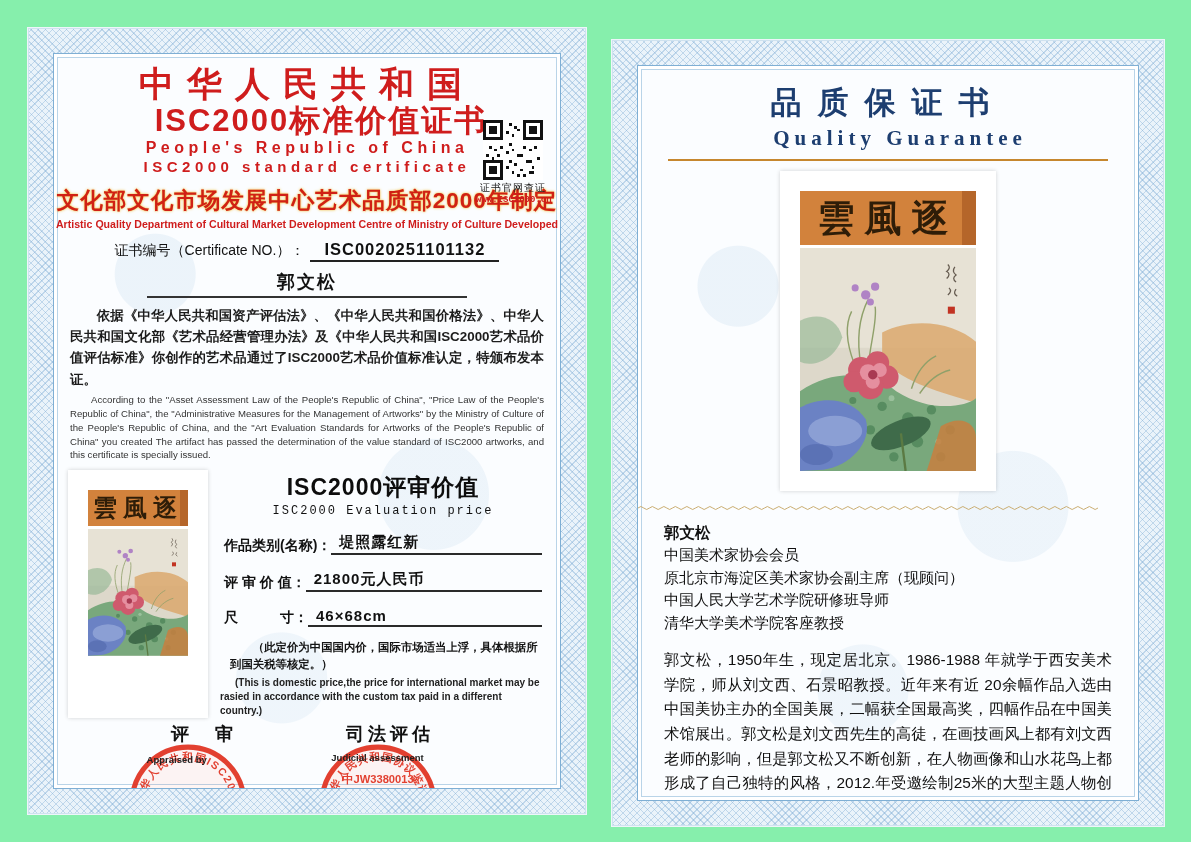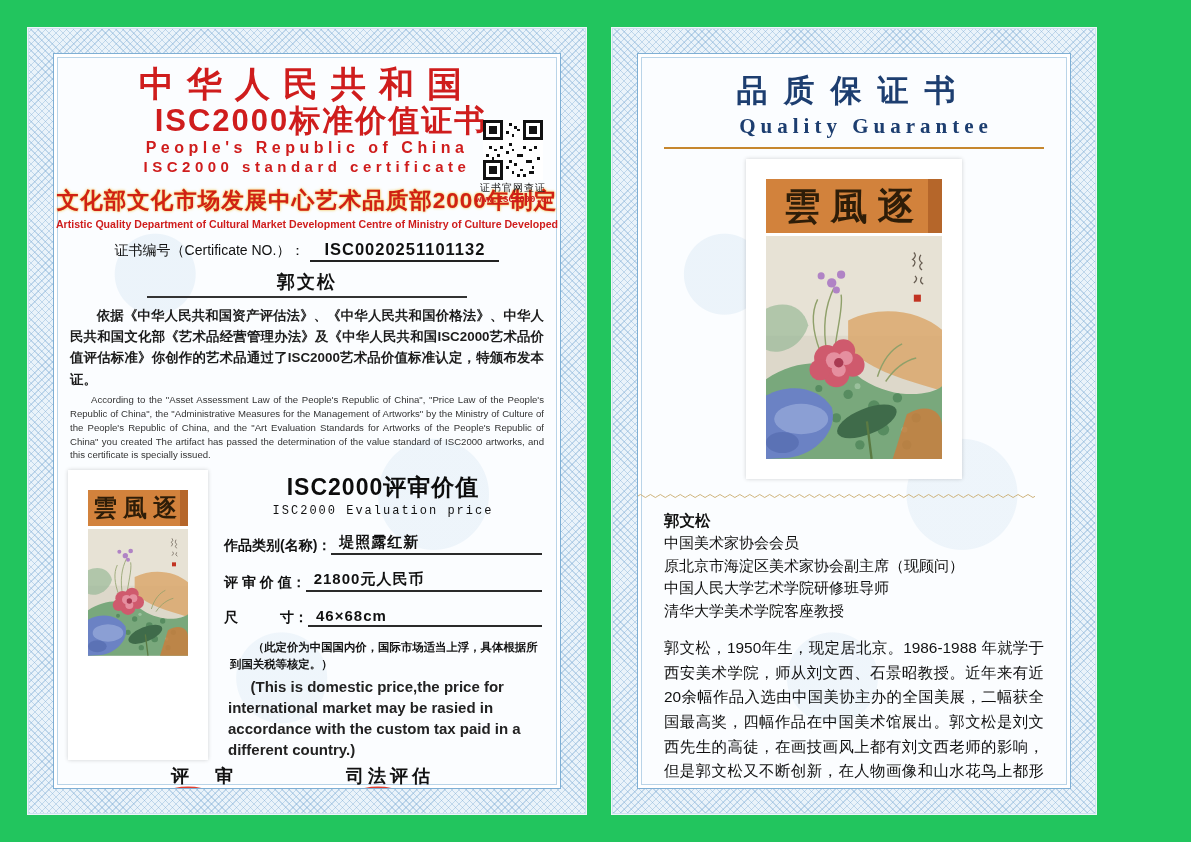--- a/index.html
+++ b/index.html
@@ -1,29 +1,29 @@
 <!DOCTYPE html>
 <html><head>
 <meta charset="utf-8">
 <style>
   * { margin:0; padding:0; box-sizing:border-box; }
   html,body { width:1191px; height:842px; background:#ffffff; overflow:hidden;
     font-family:"Liberation Sans", sans-serif; }
-  .canvas { position:relative; width:1191px; height:842px; background:#22c55e; }
+  .canvas { position:relative; width:1191px; height:842px; background:#86efac; }
 
   
   .cert { position:absolute; top:28px; height:786px;
     background:
       repeating-linear-gradient(45deg, rgba(120,168,210,.38) 0 1px, transparent 1px 5px),
       repeating-linear-gradient(-45deg, rgba(120,168,210,.38) 0 1px, transparent 1px 5px),
       #eaf3fa;
     border:1px solid #cfe2ef; box-shadow:0 0 0 1px #eef5fa;
     padding:24px; }
   .cert-left  { left:28px;  width:558px; }
-  .cert-right { left:612px; width:484px; }
+  .cert-right { left:612px; width:552px;margin-top:12px; }
   .cert-inner { position:relative; width:100%; height:100%;
     border:1px solid #7fafd4; box-shadow:inset 0 0 0 3px #ffffff, inset 0 0 0 4px #b9d4e8;
     background:
       radial-gradient(circle at 20% 30%, rgba(190,215,235,.25) 0 40px, transparent 41px),
       radial-gradient(circle at 75% 60%, rgba(190,215,235,.22) 0 55px, transparent 56px),
       radial-gradient(circle at 45% 85%, rgba(190,215,235,.2) 0 45px, transparent 46px),
       #fbfdff;
     overflow:hidden; }
 
   
@@ -53,21 +53,21 @@
   .eval-wrap { display:flex; margin:8px 14px 0; gap:12px; }
   .eval-right { flex:1; padding-top:2px; }
   .eval-title-zh { text-align:center; font-size:23px; font-weight:bold; color:#0d0d0d; letter-spacing:1px; }
   .eval-title-en { text-align:center; font-size:12px; color:#111; letter-spacing:2px;
     font-family:"Liberation Mono",monospace; margin-top:1px; }
   .field-row { display:flex; align-items:flex-end; margin-top:15px; padding:0 4px; }
   .field-label { font-size:14px; font-weight:bold; color:#111; white-space:pre; }
   .field-value { flex:1; border-bottom:2px solid #2a2a2a; font-size:15px; font-weight:bold;
     color:#111; padding:0 4px 1px 8px; letter-spacing:1px; }
   .note-zh { margin:12px 2px 0 10px; font-size:11.4px; font-weight:bold; color:#141414; line-height:1.5; text-indent:2em; }
-  .note-en { margin:2px 2px 0 8px; font-size:15px; font-weight:600; color:#222; line-height:1.4; text-indent:1.5em; }
+  .note-en { margin:2px 2px 0 0; font-size:10px; font-weight:600; color:#222; line-height:1.4; text-indent:1.5em; }
 
   .bottom-zone { position:relative; margin:4px 10px 0; height:176px; }
   .lab-zh { position:absolute; top:0; font-size:18px; font-weight:bold; color:#111; letter-spacing:4px; }
   .lab-appraise { left:22%; }
   .lab-judicial { left:58%; }
   .seal { position:absolute; width:122px; height:122px; opacity:.92; }
   .seal-l { left:13%; top:20px; }
   .seal-r { left:52%; top:20px; }
   .seal-en-lab { position:absolute; font-size:9.5px; font-weight:bold; color:#222; z-index:3; }
   .seal-en-l { left:17%; top:32px; }

